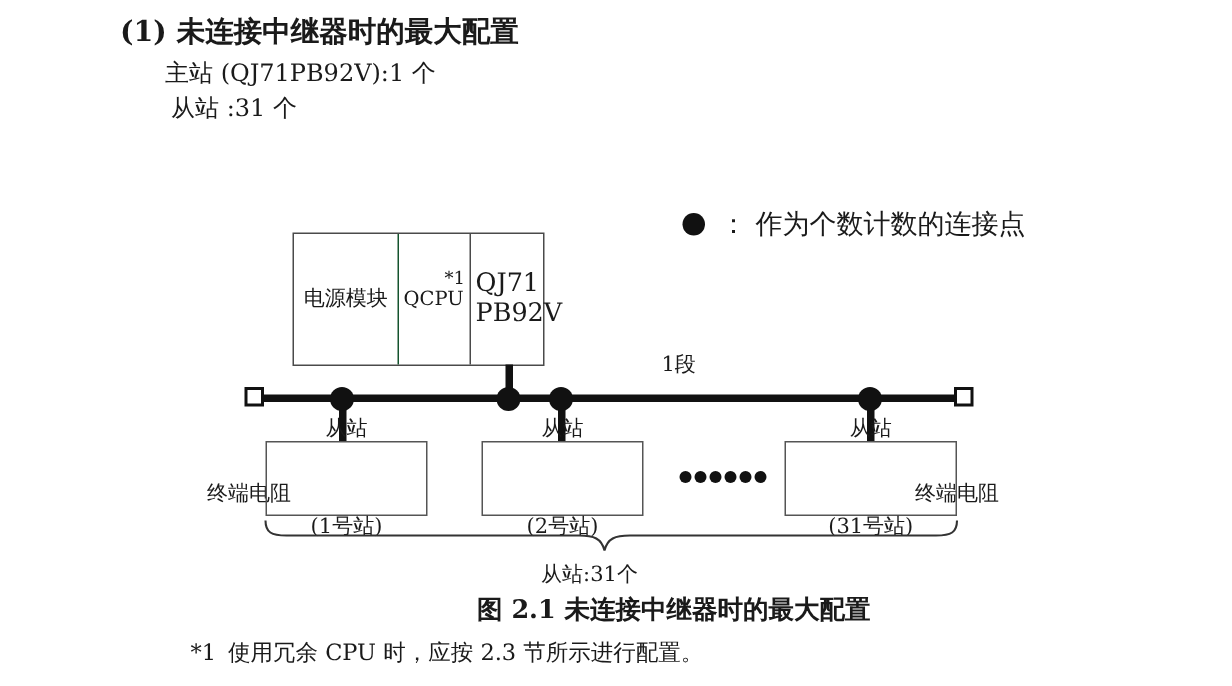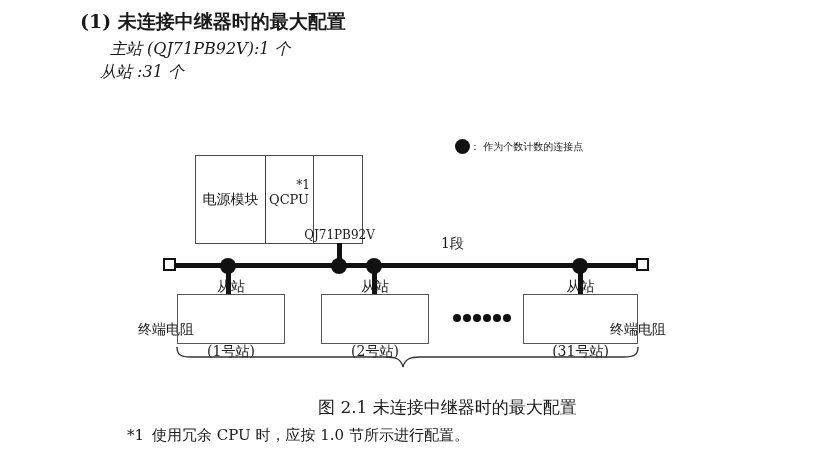--- a/index.html
+++ b/index.html
@@ -5,39 +5,39 @@
   html,body{margin:0;padding:0;background:#fff;}
   .page{
     position:relative;width:821px;height:457px;background:#ffffff;
     font-family:"DejaVu Serif","Liberation Serif",serif;
     color:#1a1a1a;overflow:hidden;
   }
   .abs{position:absolute;line-height:1.2;white-space:nowrap;}
 
   .title{left:80px;top:10px;font-size:19px;font-weight:bold;}
   .hline{font-size:16px;}
-  .h-master{left:110px;top:39px;font-style:italic;}
-  .h-slave{left:100px;top:62px;font-style:italic;}
+  .h-master{left:110px;top:39px;}
+  .h-slave{left:114px;top:62px;}
 
   .mlabel{left:197px;top:131px;font-size:14px;}
 
   .masterbox{
     left:195px;top:155px;width:168px;height:89px;
     border:1px solid #4a4a4a;box-sizing:border-box;display:flex;
   }
   .cell{box-sizing:border-box;font-size:14px;position:relative;}
   .c-power{width:70px;border-right:1px solid #14532d;display:flex;align-items:center;justify-content:center;}
   .c-cpu{width:48px;border-right:1px solid #4a4a4a;}
   .c-cpu .cputxt{position:absolute;left:3px;top:50%;transform:translateY(-50%);font-size:13px;text-align:right;}
   .c-cpu .fnref{position:absolute;right:3px;top:22px;font-size:12px;}
-  .c-mod{width:48px;display:flex;flex-direction:row;justify-content:center;padding-left:3px;font-size:12px;line-height:1.15;align-items:flex-end;}
+  .c-mod{width:48px;display:flex;flex-direction:column;justify-content:center;padding-left:3px;font-size:17px;line-height:1.15;}
 
   .legend{left:455px;top:139px;display:flex;align-items:center;}
   .ldot{width:15px;height:15px;border-radius:50%;background:#111;display:inline-block;}
-  .ltext{font-size:10px;}
+  .ltext{font-size:18px;margin-left:10px;}
 
   .bus{left:170px;top:263px;width:472px;height:5px;background:#111;}
   .stub{width:5px;background:#111;}
   .stub-master{left:337px;top:243px;height:23px;}
   .stub-s1{left:226px;top:266px;height:28px;}
   .stub-s2{left:372px;top:266px;height:28px;}
   .stub-s3{left:578px;top:266px;height:28px;}
 
   .bdot{width:16px;height:16px;border-radius:50%;background:#111;top:258px;}
   .bd1{left:220px;} .bd2{left:331px;} .bd3{left:366px;} .bd4{left:572px;}
@@ -58,21 +58,21 @@
   .sb1{left:177px;width:108px;}
   .sb2{left:321px;width:108px;}
   .sb3{left:523px;width:115px;}
 
   .edots{left:453px;top:314px;display:flex;gap:2px;align-items:center;}
   .edots span{width:8px;height:8px;border-radius:50%;background:#111;display:inline-block;}
 
   .bracewrap{left:175px;top:346px;width:465px;height:25px;}
   .brace-label{left:343px;top:375px;width:100px;text-align:center;font-size:14px;}
 
-  .caption{left:318px;top:397px;font-size:17px;font-weight:normal;}
+  .caption{left:318px;top:397px;font-size:17px;font-weight:bold;}
   .fn-marker{left:127px;top:426px;font-size:15px;}
   .fn-text{left:152px;top:426px;font-size:15px;}
 </style>
 </head>
 <body>
 
 <div class="page">
 
   <div class="abs title">(1) 未连接中继器时的最大配置</div>
   <div class="abs hline h-master">主站 (QJ71PB92V):1 个</div>
@@ -135,19 +135,20 @@
       <span></span>
       <span></span>
       <span></span>
   </div>
 
   <div class="abs bracewrap">
     <svg width="465" height="25" viewBox="0 0 465 25" xmlns="http://www.w3.org/2000/svg">
       <path d="M2 1 C2 9 6 11 16 11 L211 11 C221 11 226 13 228 21 C230 13 235 11 245 11 L449 11 C459 11 463 9 463 1" fill="none" stroke="#333" stroke-width="1.4"></path>
     </svg>
   </div>
+  <div class="abs brace-label">从站:31个</div>
 
   <div class="abs caption">图 2.1 未连接中继器时的最大配置</div>
 
   <div class="abs fn-marker">*1</div>
-  <div class="abs fn-text">使用冗余 CPU 时，应按 1.0 节所示进行配置。</div>
+  <div class="abs fn-text">使用冗余 CPU 时，应按 2.3 节所示进行配置。</div>
 
 </div>
 
 </body></html>

